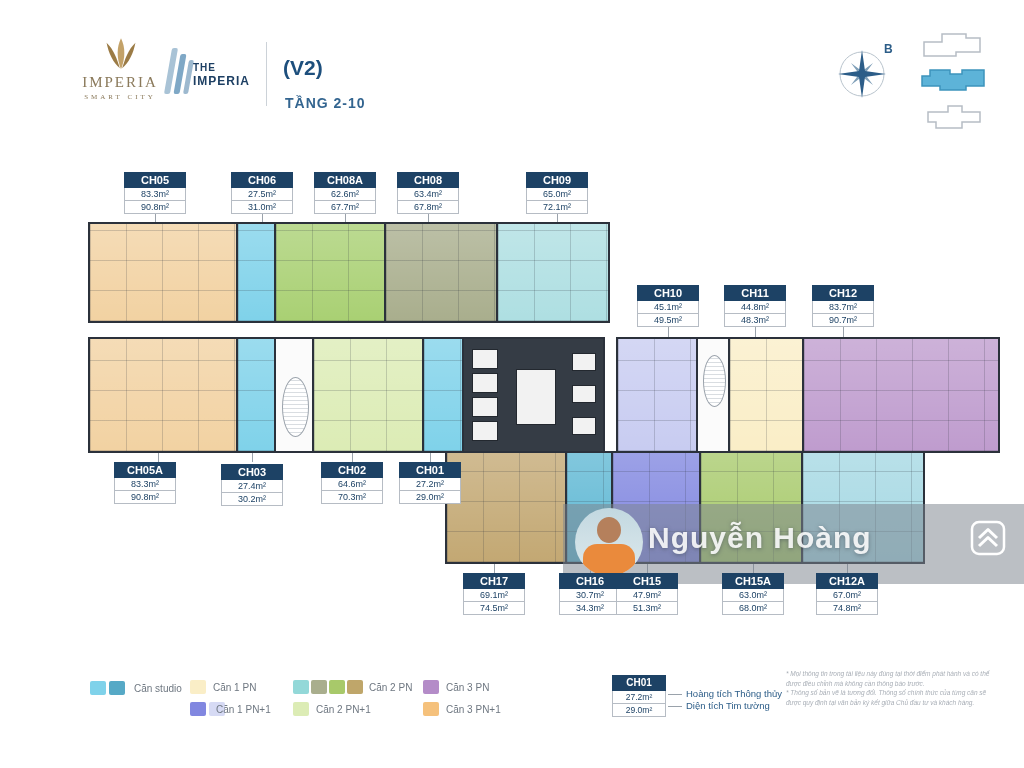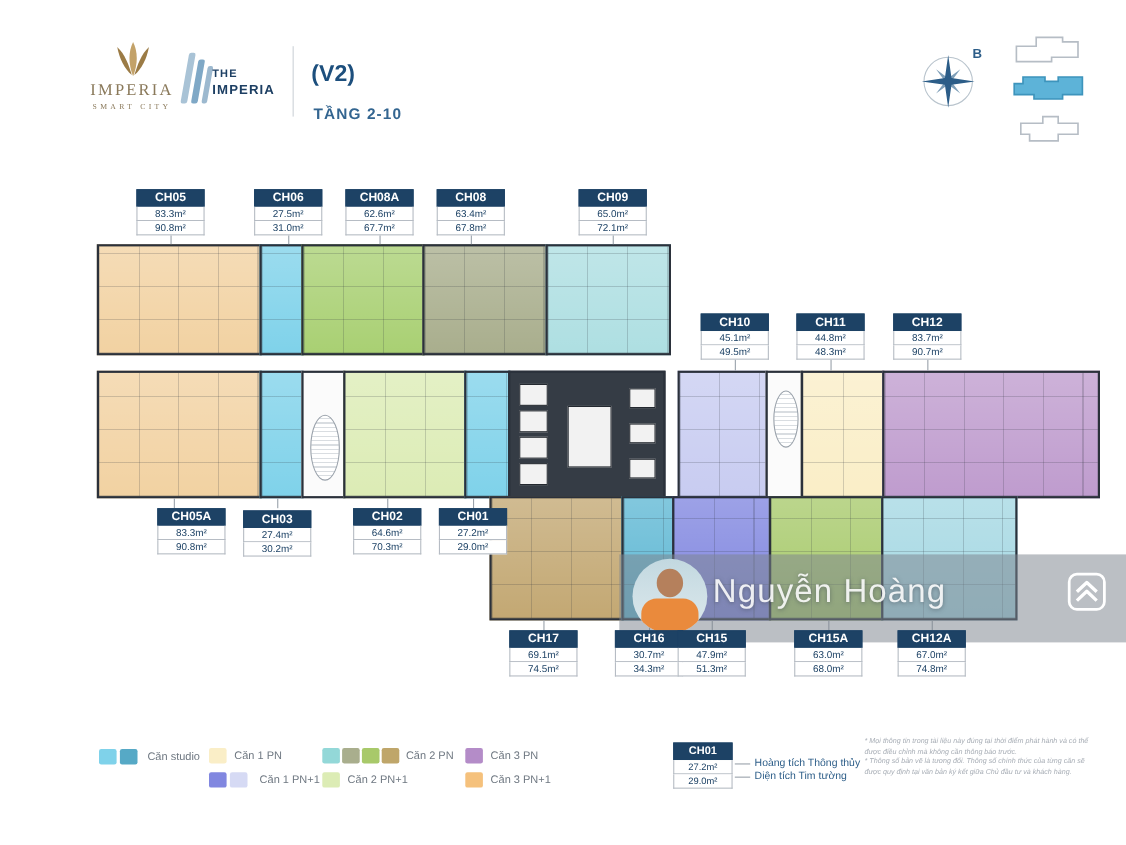--- a/index.html
+++ b/index.html
@@ -43,21 +43,21 @@
       line-height:12px;height:12px;}
 
   
   .wm-band{position:absolute;left:563px;top:504px;width:461px;height:80px;
     background:rgba(125,133,142,.52);z-index:4;}
   .wm-avatar{position:absolute;left:575px;top:508px;width:68px;height:68px;border-radius:50%;
     overflow:hidden;z-index:5;background:linear-gradient(180deg,#c2d8e0 0%,#cfe0e6 45%,#dce8ec 100%);}
   .wm-head{position:absolute;left:22px;top:9px;width:24px;height:26px;border-radius:50%;background:#b5805c;}
   .wm-torso{position:absolute;left:8px;top:36px;width:52px;height:34px;border-radius:14px;background:#ea8a3c;}
   .wm-name{position:absolute;left:648px;top:521px;z-index:5;color:rgba(255,255,255,.88);
-    font-size:30px;font-weight:400;text-shadow:0 1px 4px rgba(60,70,80,.55);letter-spacing:1px;}
+    font-size:30px;font-weight:700;text-shadow:0 1px 4px rgba(60,70,80,.55);letter-spacing:1px;}
   .home-logo{position:absolute;left:970px;top:520px;z-index:5;}
 
   
   .sw{position:absolute;width:16px;height:14px;border-radius:2px;z-index:2;}
   .lg-label{position:absolute;color:#6e7781;font-size:10px;z-index:2;white-space:nowrap;}
   .kb{position:absolute;left:612px;top:675px;width:54px;text-align:center;z-index:2;}
   .kb .uh{font-size:10px;height:14px;line-height:14px;}
   .kb .ua{font-size:8.5px;height:12px;line-height:12px;}
   .kb-dash{position:absolute;height:1px;background:#9aa2ab;z-index:2;}
   .kb-text{position:absolute;color:#2c5d88;font-size:9.5px;z-index:2;white-space:nowrap;}
@@ -196,21 +196,21 @@
   <div class="ulabel" style="left:755px;top:285px">
     <div class="uh">CH11</div>
     <div class="ua">44.8m²</div>
     <div class="ua">48.3m²</div>
   </div>
   <div class="ulabel" style="left:843px;top:285px">
     <div class="uh">CH12</div>
     <div class="ua">83.7m²</div>
     <div class="ua">90.7m²</div>
   </div>
-  <div class="ulabel" style="left:174px;top:462px">
+  <div class="ulabel" style="left:145px;top:462px">
     <div class="uh">CH05A</div>
     <div class="ua">83.3m²</div>
     <div class="ua">90.8m²</div>
   </div>
   <div class="ulabel" style="left:252px;top:464px">
     <div class="uh">CH03</div>
     <div class="ua">27.4m²</div>
     <div class="ua">30.2m²</div>
   </div>
   <div class="ulabel" style="left:352px;top:462px">
@@ -262,21 +262,21 @@
   </svg>
 
   <div class="sw" style="left: 90px; top: 681px; background-color: rgb(127, 210, 234);"></div>
   <div class="sw" style="left: 109px; top: 681px; background-color: rgb(86, 169, 198);"></div>
   <div class="lg-label" style="left:134px;top:683px">Căn studio</div>
 
   <div class="sw" style="left: 190px; top: 680px; background-color: rgb(250, 238, 199);"></div>
   <div class="lg-label" style="left:213px;top:682px">Căn 1 PN</div>
   <div class="sw" style="left: 190px; top: 702px; background-color: rgb(129, 135, 224);"></div>
   <div class="sw" style="left: 209px; top: 702px; background-color: rgb(214, 218, 244);"></div>
-  <div class="lg-label" style="left:236px;top:704px">Căn 1 PN+1</div>
+  <div class="lg-label" style="left:216px;top:704px">Căn 1 PN+1</div>
 
   <div class="sw" style="left: 293px; top: 680px; background-color: rgb(147, 216, 216);"></div>
   <div class="sw" style="left: 311px; top: 680px; background-color: rgb(169, 174, 141);"></div>
   <div class="sw" style="left: 329px; top: 680px; background-color: rgb(168, 201, 106);"></div>
   <div class="sw" style="left: 347px; top: 680px; background-color: rgb(191, 166, 106);"></div>
   <div class="lg-label" style="left:369px;top:682px">Căn 2 PN</div>
   <div class="sw" style="left: 293px; top: 702px; background-color: rgb(220, 236, 181);"></div>
   <div class="lg-label" style="left:316px;top:704px">Căn 2 PN+1</div>
 
   <div class="sw" style="left: 423px; top: 680px; background-color: rgb(180, 140, 200);"></div>

